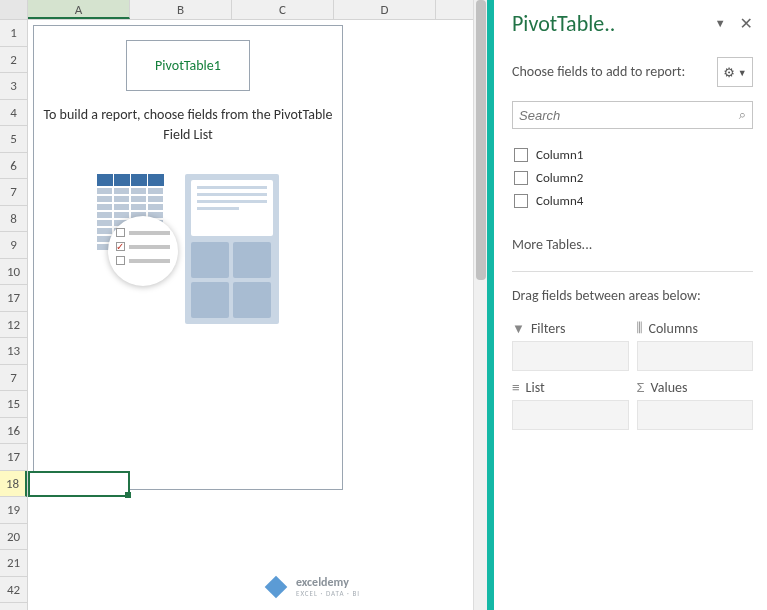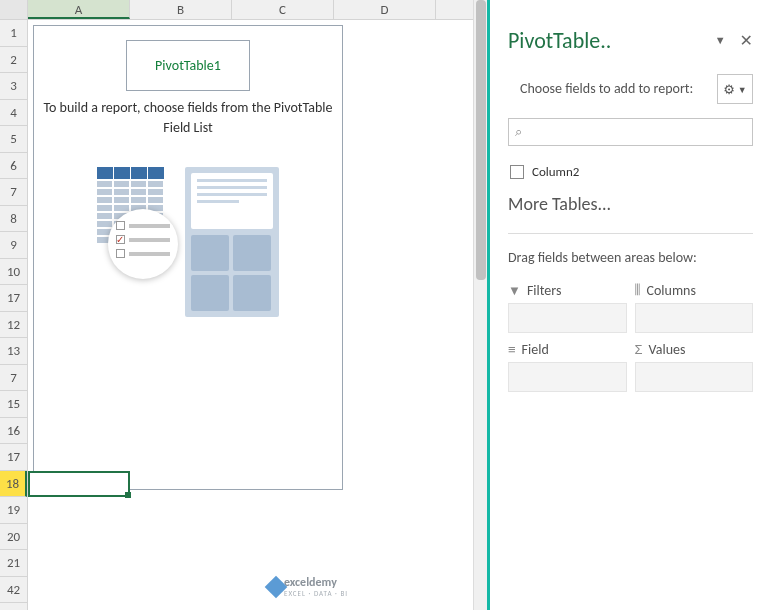--- a/index.html
+++ b/index.html
@@ -6,63 +6,63 @@
 body { font-family: "Segoe UI", Calibri, sans-serif; font-size: 13px; color: #333; background: #fff; overflow: hidden; width: 767px; height: 610px; position: relative; }
 .app { display: flex; width: 100%; height: 100%; }
 .sheet-area { flex: 1; position: relative; background: #fff; }
 .col-headers { display: flex; height: 20px; background: #f0f0f0; border-bottom: 1px solid #d4d4d4; }
 .rownum-gutter-head { width: 28px; border-right: 1px solid #d4d4d4; background: #e6e6e6; }
 .col-h { width: 102px; text-align: center; font-size: 13px; color: #555; border-right: 1px solid #d4d4d4; line-height: 20px; }
 .col-h.sel { background: #d5e3cf; border-bottom: 2px solid #217346; }
 .grid-body { display: flex; position: relative; height: calc(100% - 20px); }
 .rownums { width: 28px; background: #f0f0f0; border-right: 1px solid #d4d4d4; }
 .rownum { height: 26.5px; text-align: center; font-size: 13px; color: #555; border-bottom: 1px solid #d4d4d4; line-height: 26.5px; }
-.rownum.sel { background: #fde047; border-right: 2px solid #217346; }
+.rownum.sel { background: #fef9c3; border-right: 2px solid #217346; }
 .cells { position: relative; flex: 1; }
 .pivot-placeholder { position: absolute; left: 5px; top: 5px; width: 310px; height: 465px; border: 1px solid #9aa5b1; background: #fff; text-align: center; padding: 12px 8px; color: #666; }
 .pt-title-box { border: 1px solid #9aa5b1; padding: 16px 28px; display: inline-block; margin-top: 2px; color: #15803d; font-size: 14px; }
-.pt-instr { margin-top: 7px; color: #333; font-size: 14px; line-height: 1.4; }
+.pt-instr { margin-top: 14px; color: #333; font-size: 14px; line-height: 1.4; }
 .pt-graphic { margin-top: 30px; display: flex; justify-content: center; gap: 20px; align-items: flex-start; position: relative; }
 .illus-table { width: 68px; }
 .illus-table .hdr { height: 12px; background: #3a6ea5; display: flex; }
 .illus-table .hdr div { flex: 1; border-right: 1px solid #fff; }
 .illus-table .row { height: 6px; display: flex; margin-top: 2px; }
 .illus-table .row div { flex: 1; background: #bcc9d8; margin-right: 2px; }
 .illus-pane { width: 94px; background: #c9d6e4; padding: 6px; border-radius: 2px; }
 .illus-pane .top { height: 56px; background: #fff; border-radius: 2px; padding: 6px; }
 .illus-pane .line { height: 3px; background: #c9d6e4; margin-bottom: 4px; }
 .illus-pane .grid2 { display: flex; flex-wrap: wrap; gap: 4px; margin-top: 6px; }
 .illus-pane .grid2 div { width: 38px; height: 36px; background: #a8bcd2; border-radius: 2px; }
 .illus-circle { position: absolute; left: 66px; top: 42px; width: 70px; height: 70px; border-radius: 50%; background: #fff; box-shadow: 0 1px 6px rgba(0,0,0,.25); padding: 12px 8px; }
 .illus-circle .r { display: flex; align-items: center; gap: 4px; margin-bottom: 5px; }
 .illus-circle .cb { width: 9px; height: 9px; border: 1px solid #999; }
 .illus-circle .cb.chk { background: #fff; position: relative; }
 .illus-circle .cb.chk::after { content: "✓"; color: #c0392b; font-size: 10px; position: absolute; top: -3px; left: -1px; }
 .illus-circle .ln { height: 4px; background: #c5c5c5; flex: 1; }
 .active-cell { position: absolute; left: 0; top: 450.5px; width: 102px; height: 26.5px; border: 2px solid #217346; background: #fff; }
 .active-cell::after { content: ""; position: absolute; right: -3px; bottom: -3px; width: 6px; height: 6px; background: #217346; }
-.watermark { position: absolute; left: 240px; top: 555px; display: flex; align-items: center; gap: 0; color: #9aa4ad; font-size: 12px; }
+.watermark { position: absolute; left: 240px; top: 555px; display: flex; align-items: center; gap: 12px; color: #9aa4ad; font-size: 12px; }
 .watermark .logo { width: 16px; height: 16px; background: #5b9bd5; transform: rotate(45deg); }
 .vscroll { width: 14px; background: #f0f0f0; position: relative; border-left: 1px solid #dcdcdc; }
 .vscroll .thumb { position: absolute; left: 2px; top: 0; width: 10px; height: 280px; background: #c1c1c1; border-radius: 4px; }
-.taskpane { width: 280px; background: #fff; border-left: 3px solid #14b8a6; padding: 27px 14px 10px 18px; display: flex; flex-direction: column; }
+.taskpane { width: 280px; background: #fff; border-left: 7px solid #14b8a6; padding: 10px 14px 10px 18px; display: flex; flex-direction: column; }
 .tp-head { display: flex; align-items: center; justify-content: space-between; }
 .tp-title { font-size: 22px; color: #217346; font-weight: 400; }
 .tp-headbtns { display: flex; gap: 14px; align-items: center; }
 .tp-dd { font-size: 11px; color: #666; }
 .tp-close { font-size: 16px; color: #666; cursor: pointer; }
 .tp-sub { display: flex; justify-content: space-between; align-items: center; margin-top: 20px; }
-.tp-sub-text { color: #555; font-size: 14px; line-height: 1.4; margin-left: 12px; }
+.tp-sub-text { color: #555; font-size: 14px; line-height: 1.4; }
 .gear-btn { width: 36px; height: 30px; border: 1px solid #c5c5c5; display: flex; align-items: center; justify-content: center; gap: 3px; color: #555; cursor: pointer; }
 .search-box { margin-top: 14px; border: 1px solid #c5c5c5; height: 28px; display: flex; align-items: center; padding: 0 6px; }
 .search-box input { border: none; outline: none; flex: 1; font-size: 13px; color: #888; font-style: italic; background: transparent; }
 .field-list { margin-top: 14px; }
 .field-item { display: flex; align-items: center; gap: 8px; padding: 4px 2px; cursor: pointer; }
 .field-item .cb { width: 14px; height: 14px; border: 1px solid #888; }
-.more-tables { margin-top: 10px; color: #555; cursor: pointer; font-size: 18px; }
+.more-tables { margin-top: 24px; color: #555; cursor: pointer; font-size: 14px; }
 .divider { border-top: 1px solid #dcdcdc; margin-top: 18px; }
 .drag-label { margin-top: 14px; color: #555; font-size: 14px; line-height: 1.4; }
 .areas { display: flex; flex-wrap: wrap; gap: 8px; margin-top: 14px; }
 .area { width: calc(50% - 4px); }
 .area-head { display: flex; align-items: center; gap: 6px; color: #555; font-size: 14px; padding-bottom: 4px; }
 .area-box { height: 30px; background: #f4f4f4; border: 1px solid #e4e4e4; }
 .icon-filter, .icon-cols, .icon-rows, .icon-sigma { font-family: "Segoe UI Symbol", sans-serif; color: #888; font-size: 13px; }
 </style>
 </head>
 <body>
@@ -217,26 +217,35 @@
       </div>
     </div>
     <div class="tp-sub">
       <div class="tp-sub-text">Choose fields to add to report:</div>
       <div class="gear-btn">
         <span>⚙</span>
         <span style="font-size:9px">▼</span>
       </div>
     </div>
     <div class="search-box">
+      <input type="text" placeholder="Search" style="">
       <span style="color:#888">⌕</span>
     </div>
     <div class="field-list">
       <div class="field-item">
         <div class="cb"></div>
+        <span>Column1</span>
+      </div>
+      <div class="field-item">
+        <div class="cb"></div>
         <span>Column2</span>
+      </div>
+      <div class="field-item">
+        <div class="cb"></div>
+        <span>Column4</span>
       </div>
     </div>
     <div class="more-tables">More Tables...</div>
     <div class="divider"></div>
     <div class="drag-label">Drag fields between areas below:</div>
     <div class="areas">
       <div class="area">
         <div class="area-head">
             <span class="icon-filter">▼</span>
             <span>Filters</span>
@@ -246,21 +255,21 @@
       <div class="area">
         <div class="area-head">
             <span class="icon-cols">⫼</span>
             <span>Columns</span>
           </div>
         <div class="area-box"></div>
       </div>
       <div class="area">
         <div class="area-head">
             <span class="icon-rows">≡</span>
-            <span>Field</span>
+            <span>List</span>
           </div>
         <div class="area-box"></div>
       </div>
       <div class="area">
         <div class="area-head">
             <span class="icon-sigma">Σ</span>
             <span>Values</span>
           </div>
         <div class="area-box"></div>
       </div>

